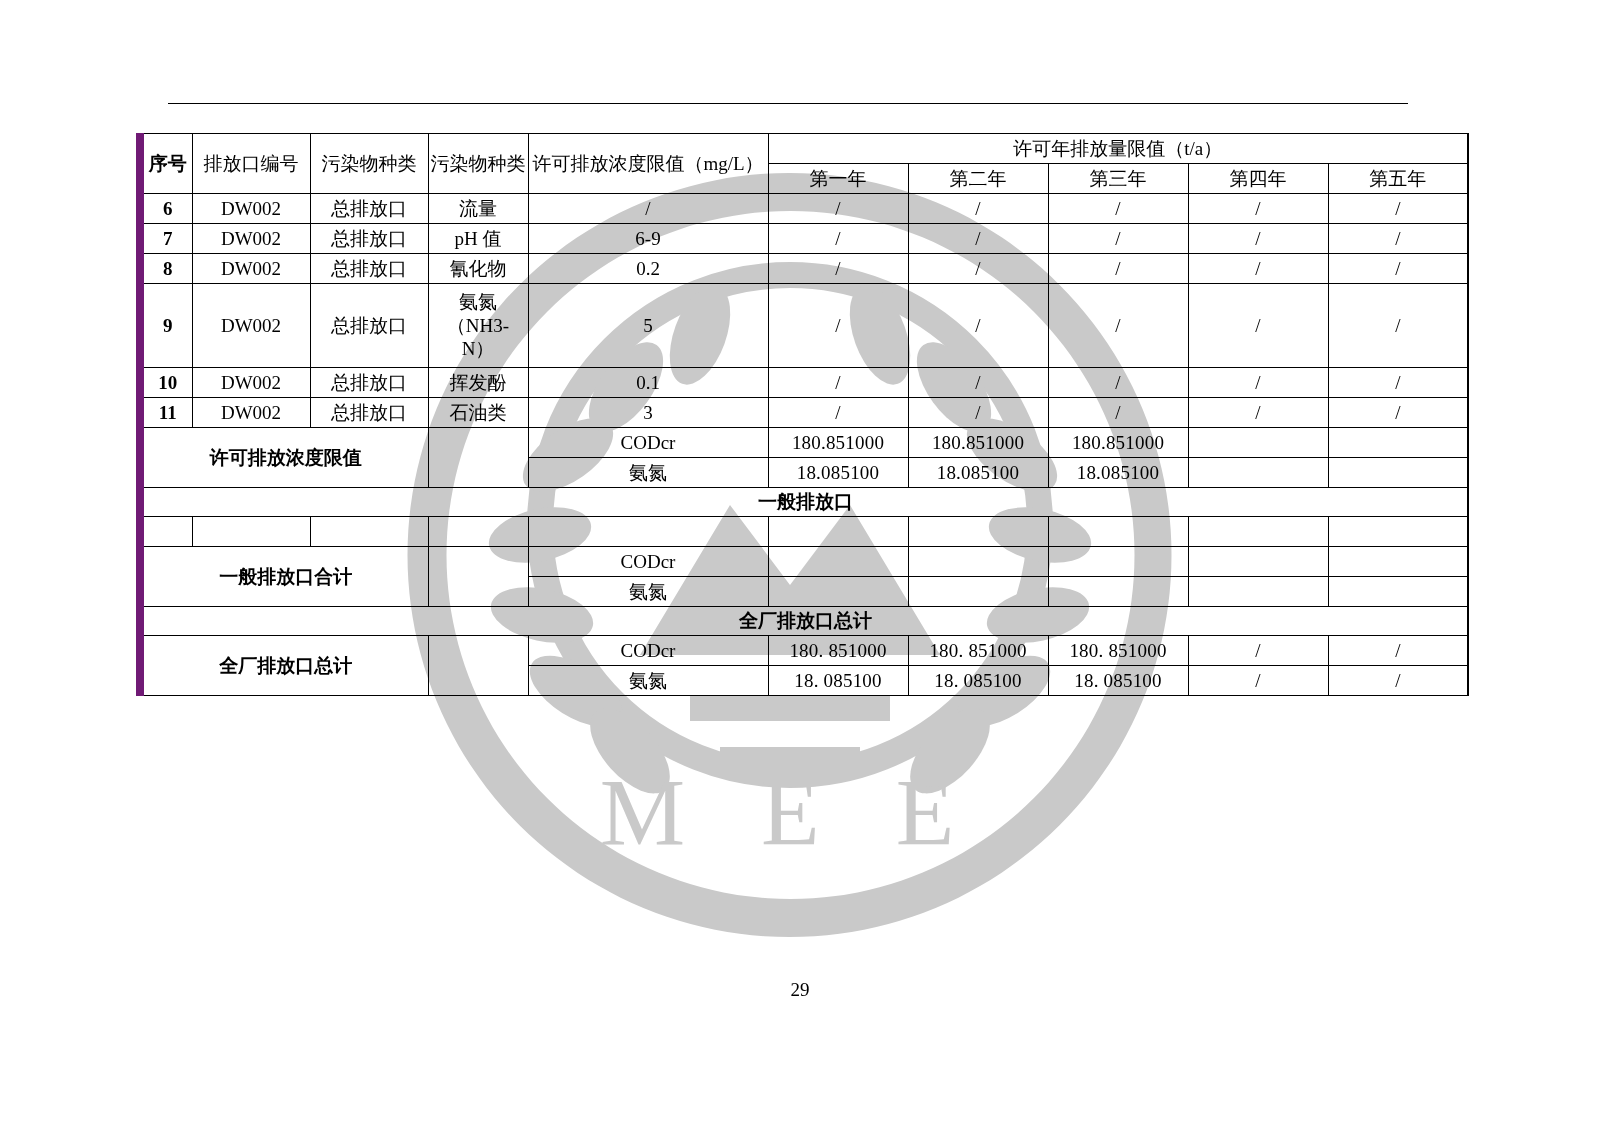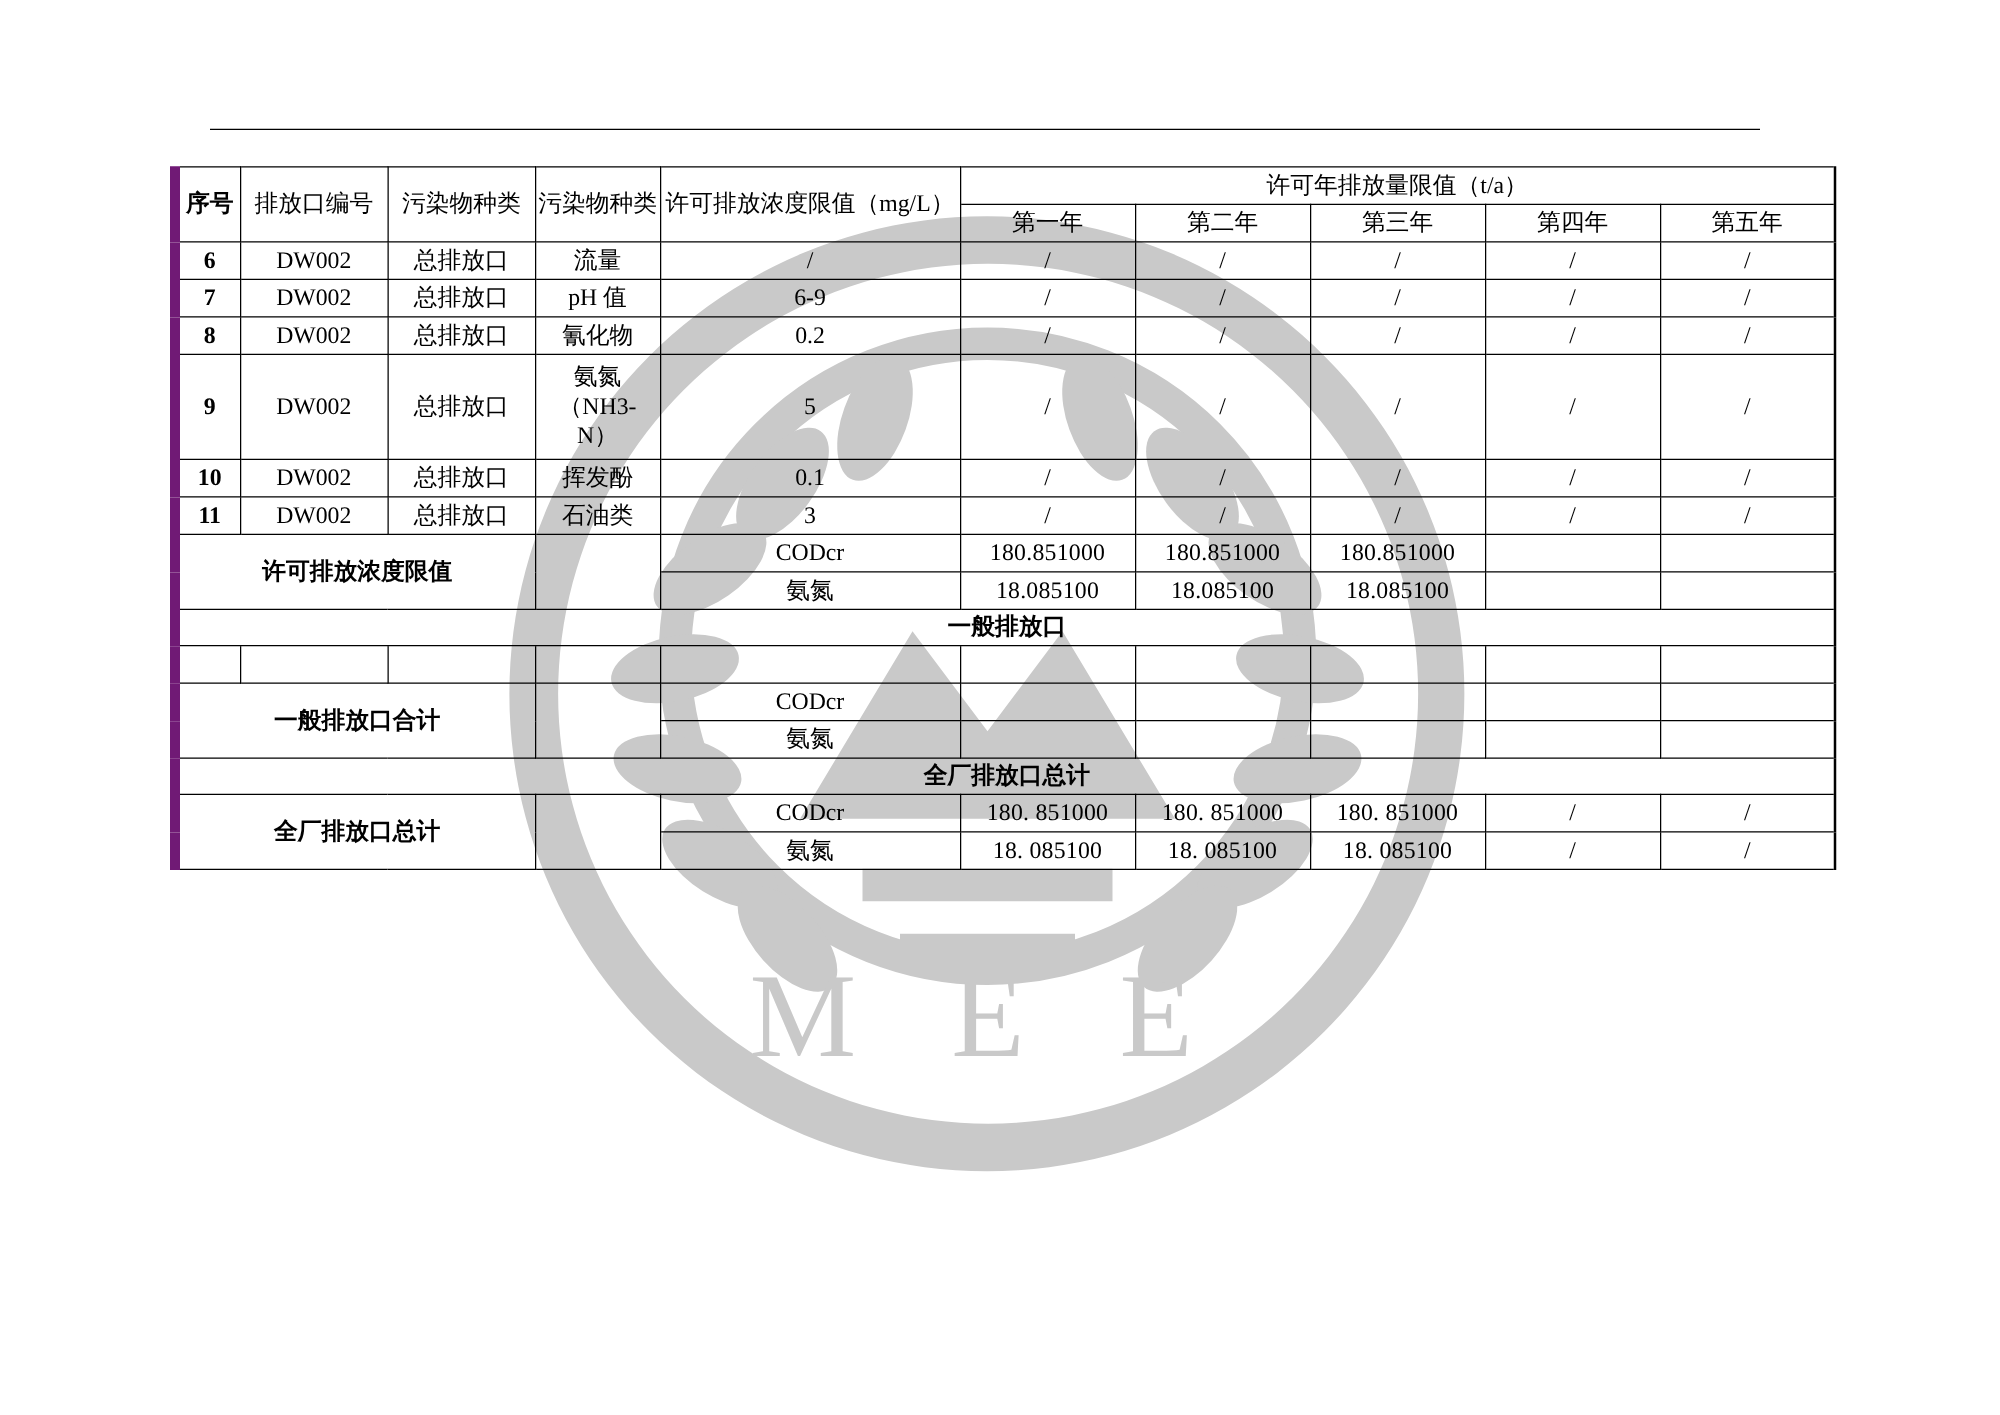--- a/index.html
+++ b/index.html
@@ -334,13 +334,14 @@
           <td class="num">18. 085100</td>
           <td class="num">18. 085100</td>
           <td class="num">18. 085100</td>
           <td class="slash">/</td>
           <td class="slash outer-right">/</td>
         </tr>
       </tbody>
     </table>
   </div>
 
+  <div class="page-number">29</div>
 </div>
 
 </body></html>

